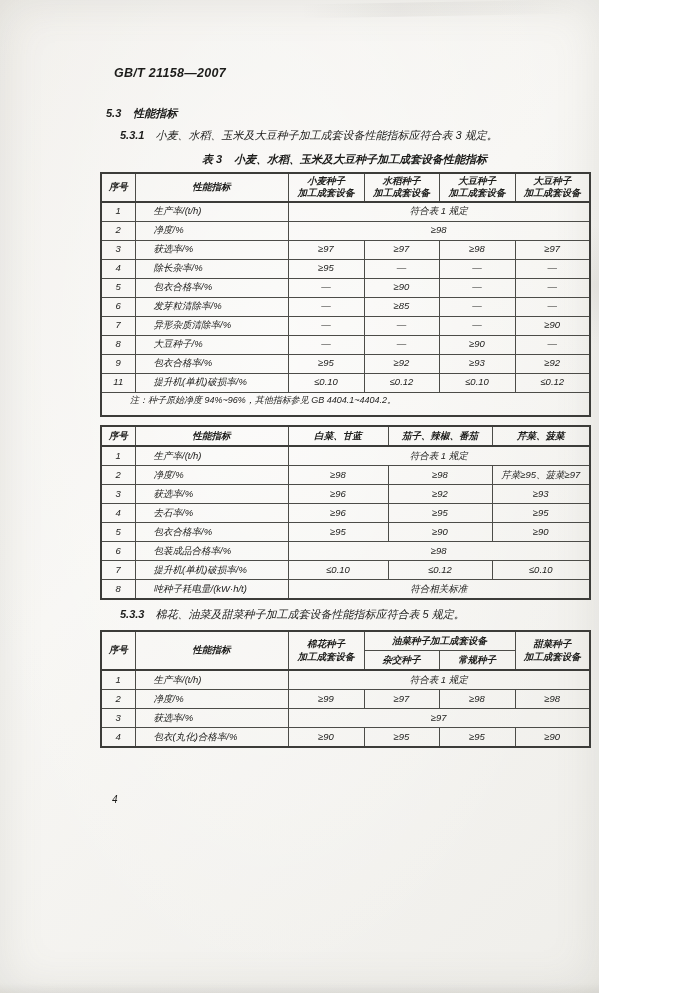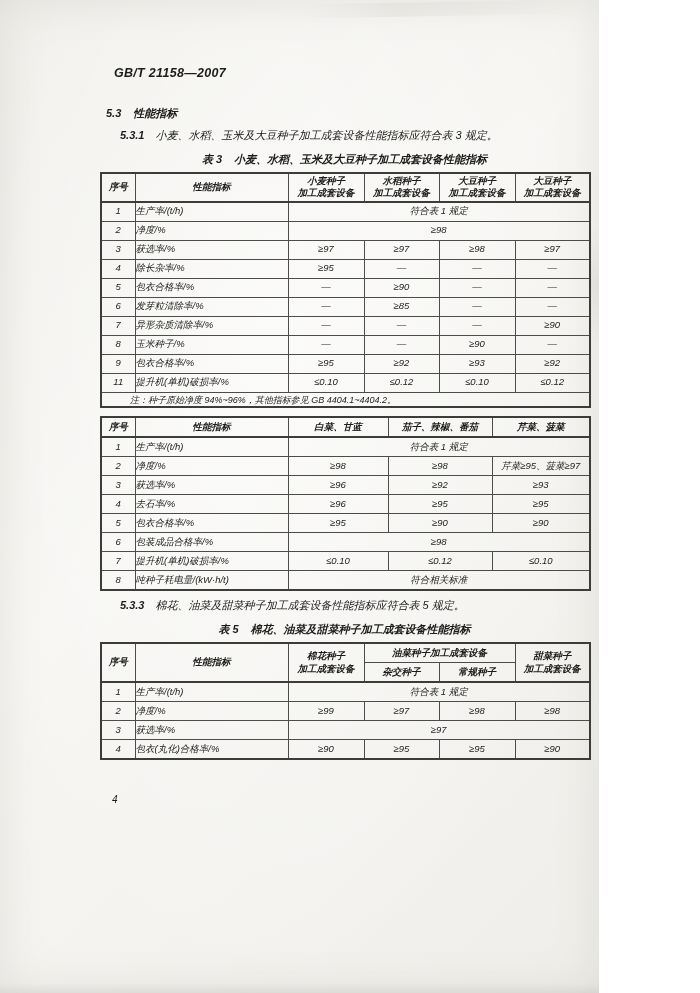--- a/index.html
+++ b/index.html
@@ -37,22 +37,22 @@
   .table-block { margin-top:8px; }
   .table-caption { text-align:center; font-weight:bold; font-size:11px; margin:9px 0 5px; }
   .table-caption .cap-label { margin-right:12px; }
 
   table { border-collapse:collapse; table-layout:fixed; width:489px; font-size:9.5px;
           border:2px solid #3c3c39; }
   th, td { border:1px solid #4c4c48; text-align:center; padding:1px 2px; height:16px;
            line-height:1.3; white-space:pre-line; overflow:hidden; font-weight:normal; }
   th { font-weight:bold; }
   thead { border-bottom:2px solid #3c3c39; }
-  td.left { text-align:left; padding-left:0; }
-  td.note { text-align:left; font-size:9px; padding:2px 5px 0 14px; text-indent:14px; height:auto; }
+  td.left { text-align:left; padding-left:18px; }
+  td.note { text-align:left; font-size:9px; padding:2px 5px 9px 14px; text-indent:14px; height:auto; }
 
   .page-number { position:absolute; left:112px; top:794px; font-size:10px; }
 </style>
 </head>
 <body>
 
 <div class="page">
   <div class="smudge smudge-top"></div>
   <div class="smudge smudge-right"></div>
   <div class="smudge smudge-bottom"></div>
@@ -142,21 +142,21 @@
             <tr>
               <td>7</td>
               <td class="left">异形杂质清除率/%</td>
               <td>—</td>
               <td>—</td>
               <td>—</td>
               <td>≥90</td>
             </tr>
             <tr>
               <td>8</td>
-              <td class="left">玉米种子/%</td>
+              <td class="left">大豆种子/%</td>
               <td>—</td>
               <td>—</td>
               <td>≥90</td>
               <td>—</td>
             </tr>
             <tr>
               <td>9</td>
               <td class="left">包衣合格率/%</td>
               <td>≥95</td>
               <td>≥92</td>
@@ -250,23 +250,20 @@
             </tr>
           </tbody>
         </table>
     </div>
 
     <p class="clause">
       <span class="clause-no">5.3.3</span><span>棉花、油菜及甜菜种子加工成套设备性能指标应符合表 5 规定。</span>
     </p>
 
     <div class="table-block">
-      <div class="table-caption">
-        <span class="cap-label">表 5</span><span>棉花、油菜及甜菜种子加工成套设备性能指标</span>
-      </div>
       <table>
           <colgroup>
             <col style="width: 34px;">
             <col style="width: 153px;">
             <col style="width: 76px;">
             <col style="width: 75px;">
             <col style="width: 76px;">
             <col style="width: 75px;">
           </colgroup>
           <thead>

